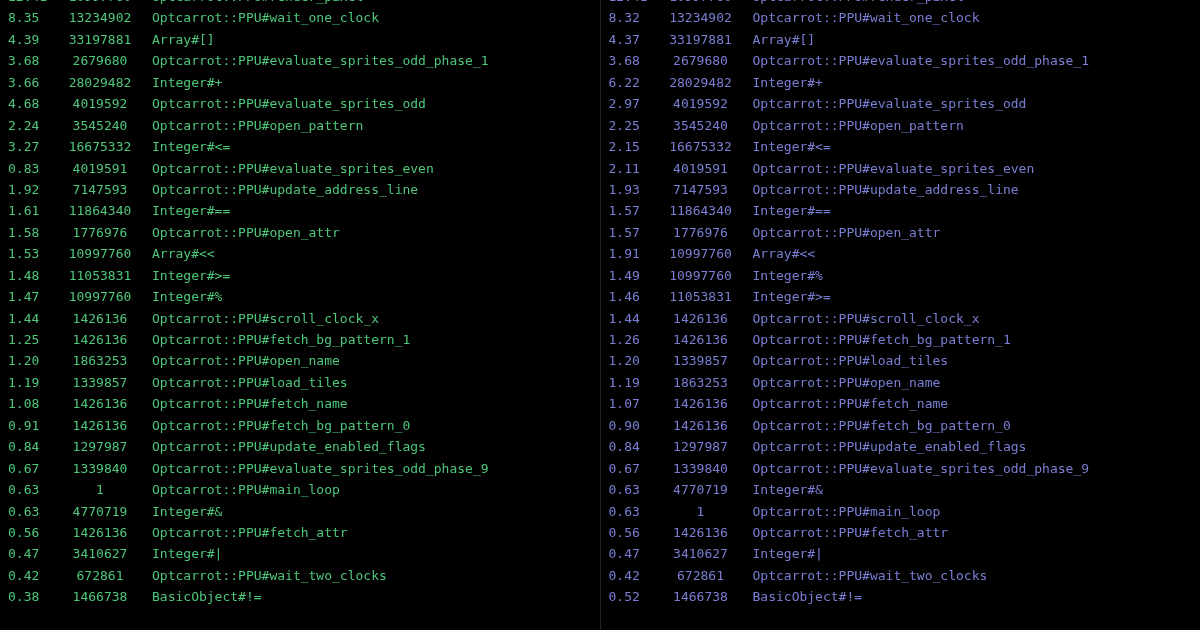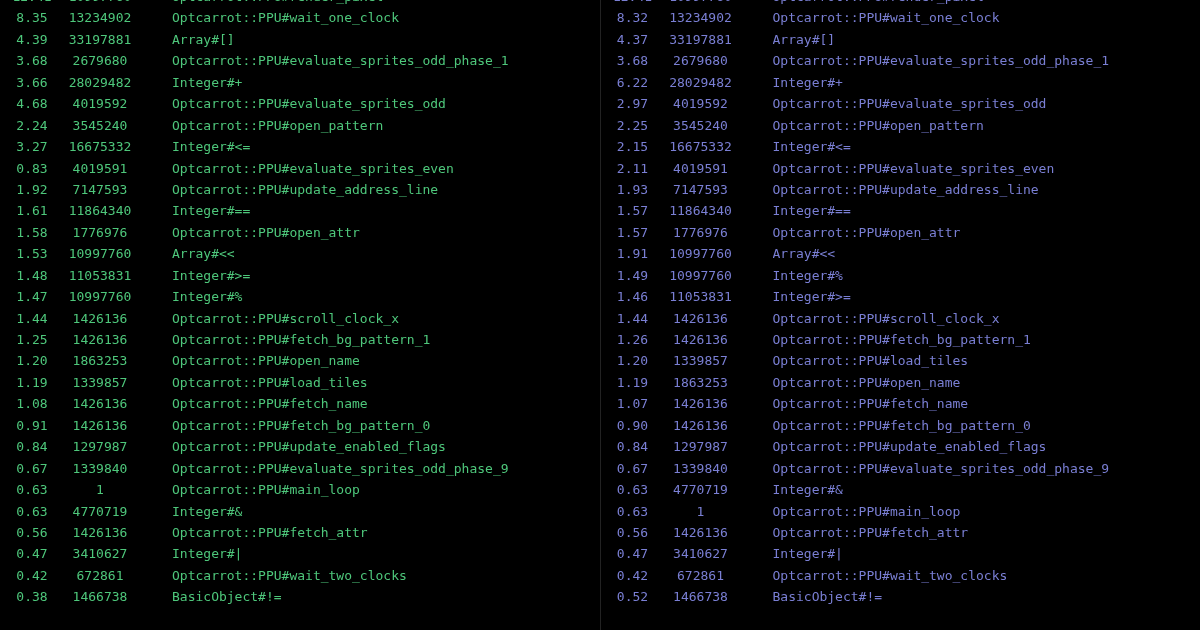--- a/index.html
+++ b/index.html
@@ -32,34 +32,33 @@
     .panel.right {
       color: #7a7fd4;
       border-left: 1px solid #222;
     }
     .row {
       display: flex;
       white-space: nowrap;
     }
     .col-pct {
       width: 52px;
-      text-align: center;
+      text-align: left;
       padding-right: 4px;
     }
     .col-calls {
       width: 92px;
       text-align: center;
       padding-right: 12px;
     }
     .col-method {
       flex: 1;
       text-align: left;
       overflow: hidden;
       text-overflow: clip;
-      margin-left: 20px;
     }
   </style>
 </head>
 <body>
 
 <div class="container">
   <div class="panel left" id="panel-left" style="margin-top: -14px;">
       <div class="row">
         <span class="col-pct">12.41</span>
         <span class="col-calls">10997760</span>

